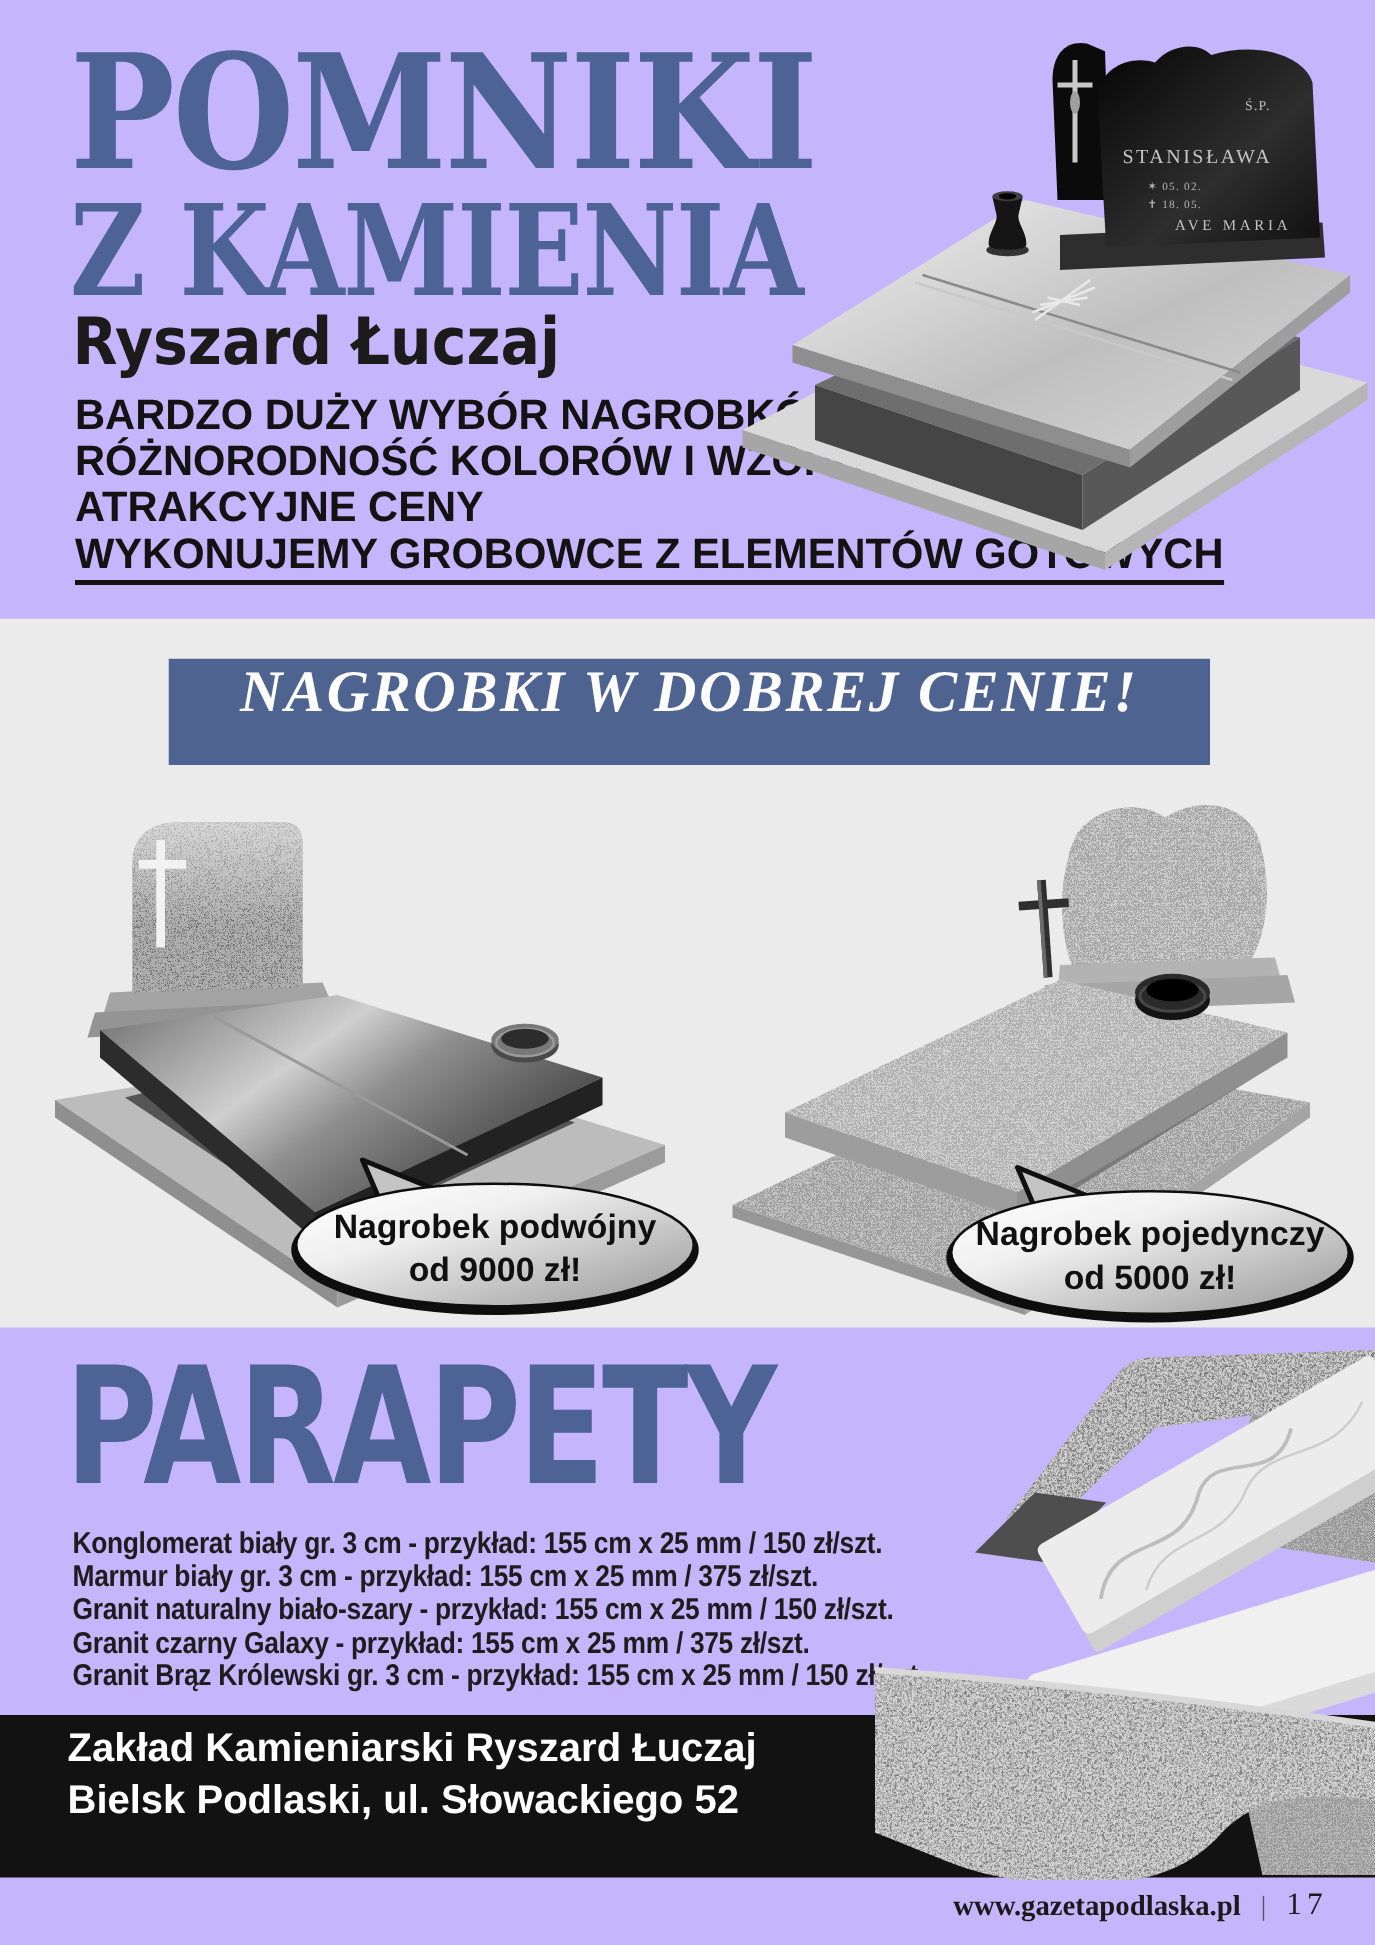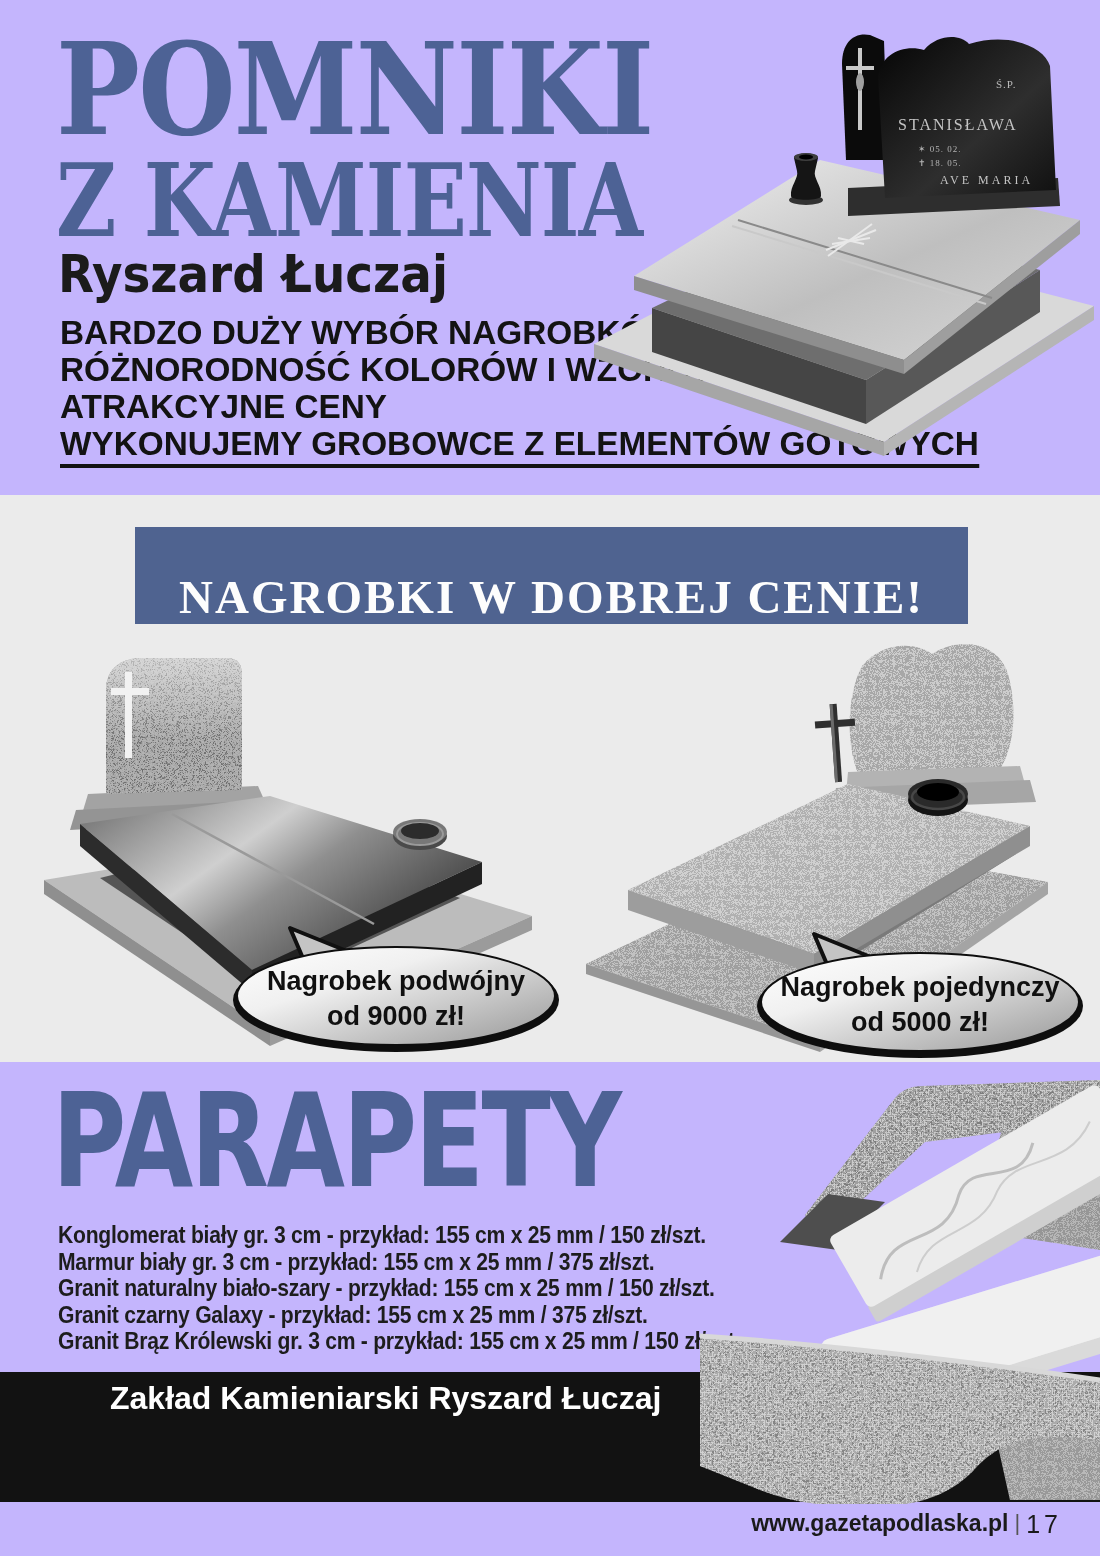--- a/index.html
+++ b/index.html
@@ -12,39 +12,39 @@
   .title2{position:absolute;left:56px;top:150px;color:#4d6295;font-family:"DejaVu Serif",serif;
           font-weight:700;font-size:101px;line-height:1;letter-spacing:-1px;
           transform:scaleX(.82);transform-origin:left top;white-space:nowrap;}
   .owner{position:absolute;left:58px;top:244px;color:#1b1b1b;font-family:"DejaVu Sans",sans-serif;
          font-weight:700;font-size:52px;transform:scaleX(.9);transform-origin:left top;white-space:nowrap;}
   .bullets{position:absolute;left:60px;top:314px;color:#131313;font-weight:700;font-size:34px;
            line-height:37px;transform:scaleX(.98);transform-origin:left top;white-space:nowrap;}
   .bullets .u{display:inline-block;border-bottom:4px solid #131313;padding-bottom:2px;}
   
   .grayband{position:absolute;left:0;top:495px;width:1100px;height:567px;background:#ebebeb;}
-  .banner{position:absolute;left:135px;top:527px;width:833px;height:97px;background:#4f6390;
-          display:flex;align-items:flex-end;justify-content:center;}
+  .banner{position:absolute;left:135px;top:527px;width:833px;height:85px;background:#4f6390;
+          display:flex;align-items:flex-start;justify-content:center;font-style:italic;}
   .banner span{color:#fdfdfd;font-family:"Liberation Serif",serif;font-weight:700;font-size:47px;
                letter-spacing:2px;white-space:nowrap;}
   .absimg{position:absolute;}
   
   .parapety-h{position:absolute;left:52px;top:1076px;color:#4d6295;font-family:"DejaVu Sans",sans-serif;
               font-weight:700;font-size:130px;line-height:1;letter-spacing:-3px;
               transform:scaleX(.78);transform-origin:left top;white-space:nowrap;}
   .pricelist{position:absolute;left:58px;top:1222px;color:#1d1d1d;font-weight:700;font-size:24px;
              line-height:26.5px;letter-spacing:-0.3px;transform:scaleX(.88);transform-origin:left top;
              white-space:nowrap;}
   
   .contactbox{position:absolute;left:0;top:1372px;width:1100px;height:130px;background:#121212;z-index:1;
               color:#ffffff;font-weight:700;font-size:32px;line-height:41px;padding-top:6px;box-sizing:border-box;}
-  .contactbox div{padding-left:110px;white-space:nowrap;}
+  .contactbox div{padding-left:54px;white-space:nowrap;}
   .slabs{z-index:2;}
-  .pagefoot{position:absolute;right:38px;top:1510px;display:flex;align-items:flex-start;gap:6px;
-            color:#1a1a1a;}
+  .pagefoot{position:absolute;right:38px;top:1510px;display:flex;align-items:flex-end;gap:16px;
+            color:#1a1a1a;font-family:Liberation Serif, serif;}
   .pagefoot .site{font-weight:700;font-size:23px;}
   .pagefoot .sep{font-weight:400;font-size:22px;color:#555;}
   .pagefoot .num{font-weight:400;font-size:25px;letter-spacing:4px;}
   svg text{font-family:"Liberation Sans",sans-serif;}
   .serif-t{font-family:"Liberation Serif",serif;}
 </style>
 </head>
 <body>
 
 <div class="page">
@@ -306,20 +306,21 @@
       <rect x="0" y="0" width="320" height="78" rx="10" fill="#f4f4f4"></rect>
       <rect x="0" y="0" width="320" height="78" rx="10" fill="#e8e8e8" opacity="0.3"></rect>
     </g>
     <polygon points="290,330 400,308 400,420 310,420" fill="#b9b9b9" filter="url(#gr-light)"></polygon>
     <path d="M0,256 C90,262 230,276 400,300 L400,360 C330,352 300,360 272,392 Q240,424 185,426 Q110,430 60,410 L0,386 Z" fill="#ababab" filter="url(#gr-coarse)"></path>
     <path d="M0,256 C90,262 230,276 400,300" stroke="#d8d8d8" stroke-width="5" fill="none"></path>
   </svg>
 
   <div class="contactbox">
     <div>Zakład Kamieniarski Ryszard Łuczaj</div>
+    <div>Bielsk Podlaski, ul. Słowackiego 52</div>
   </div>
 
   <div class="pagefoot">
     <span class="site">www.gazetapodlaska.pl</span>
     <span class="sep">|</span>
     <span class="num">17</span>
   </div>
 
 </div>
 

